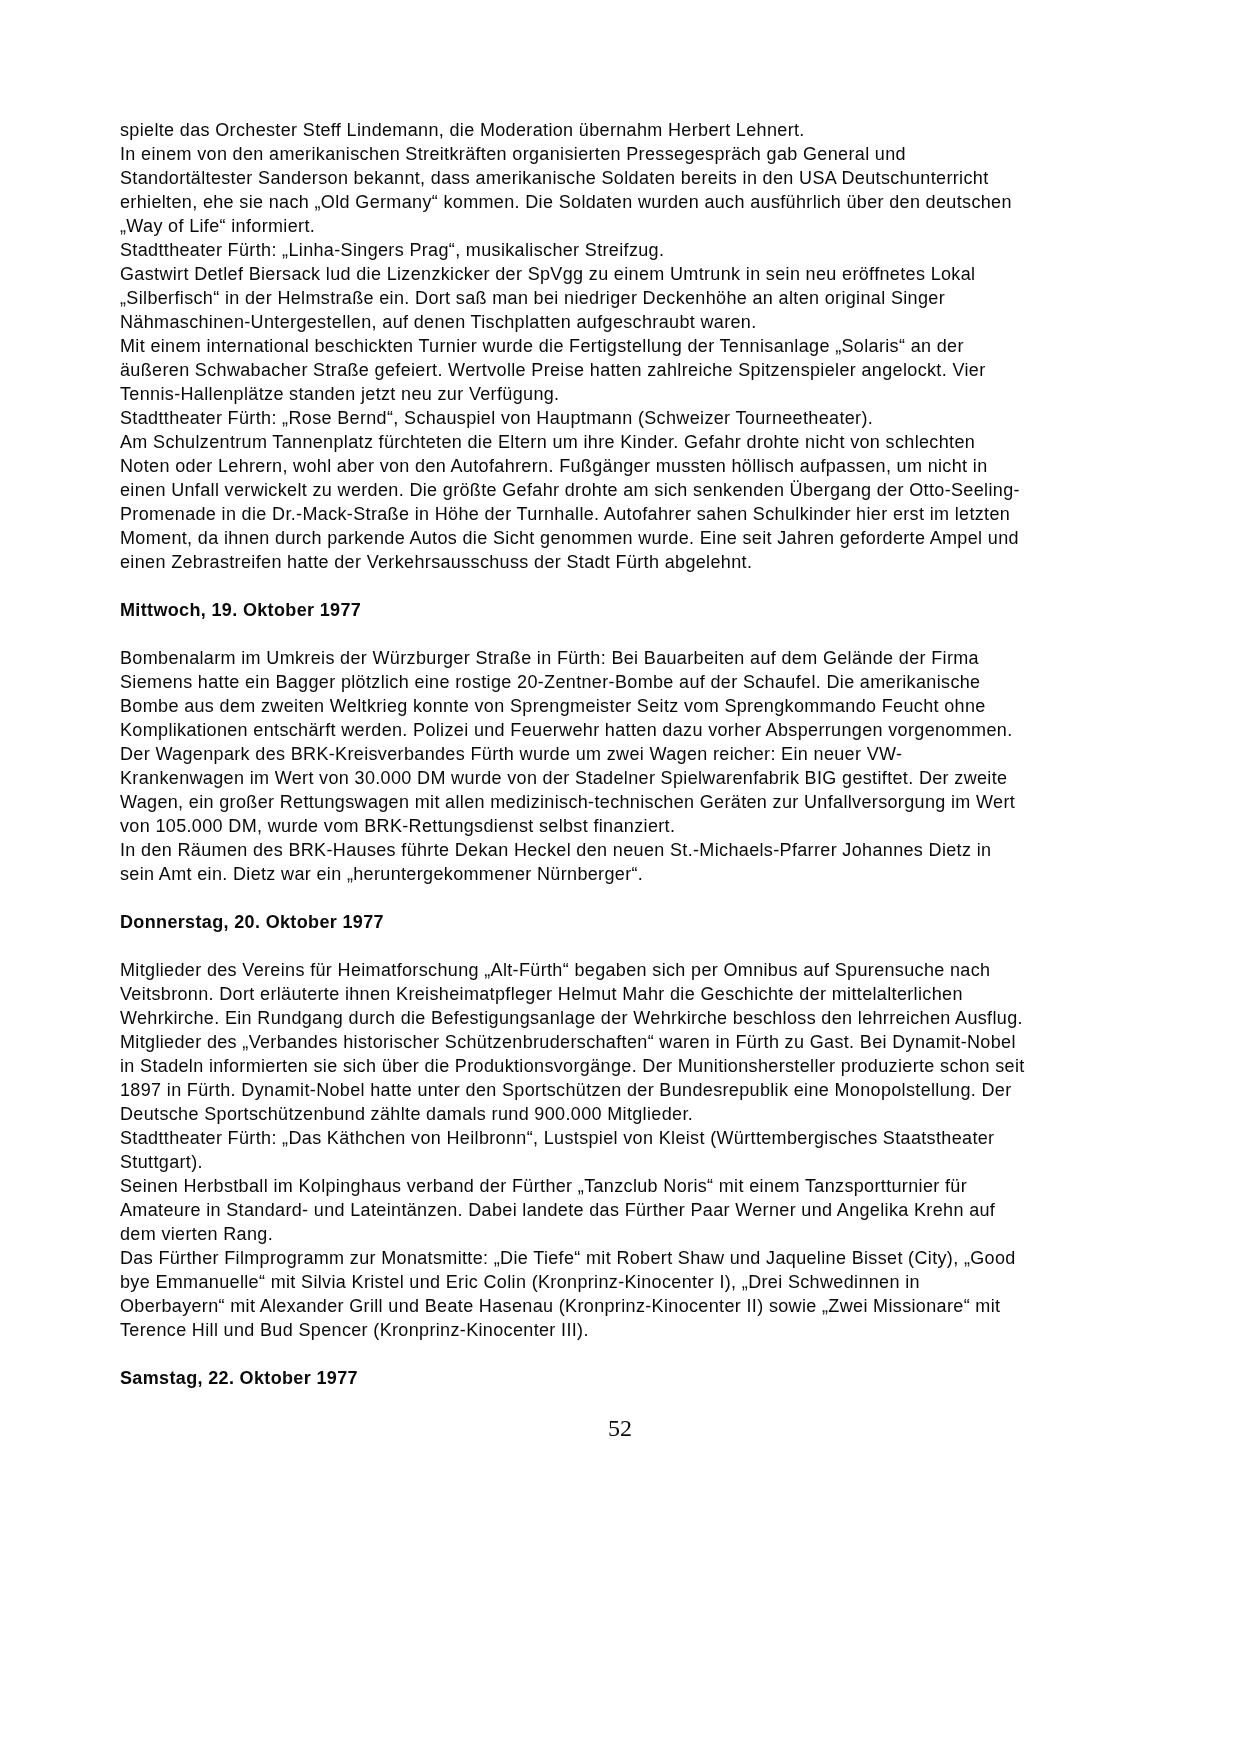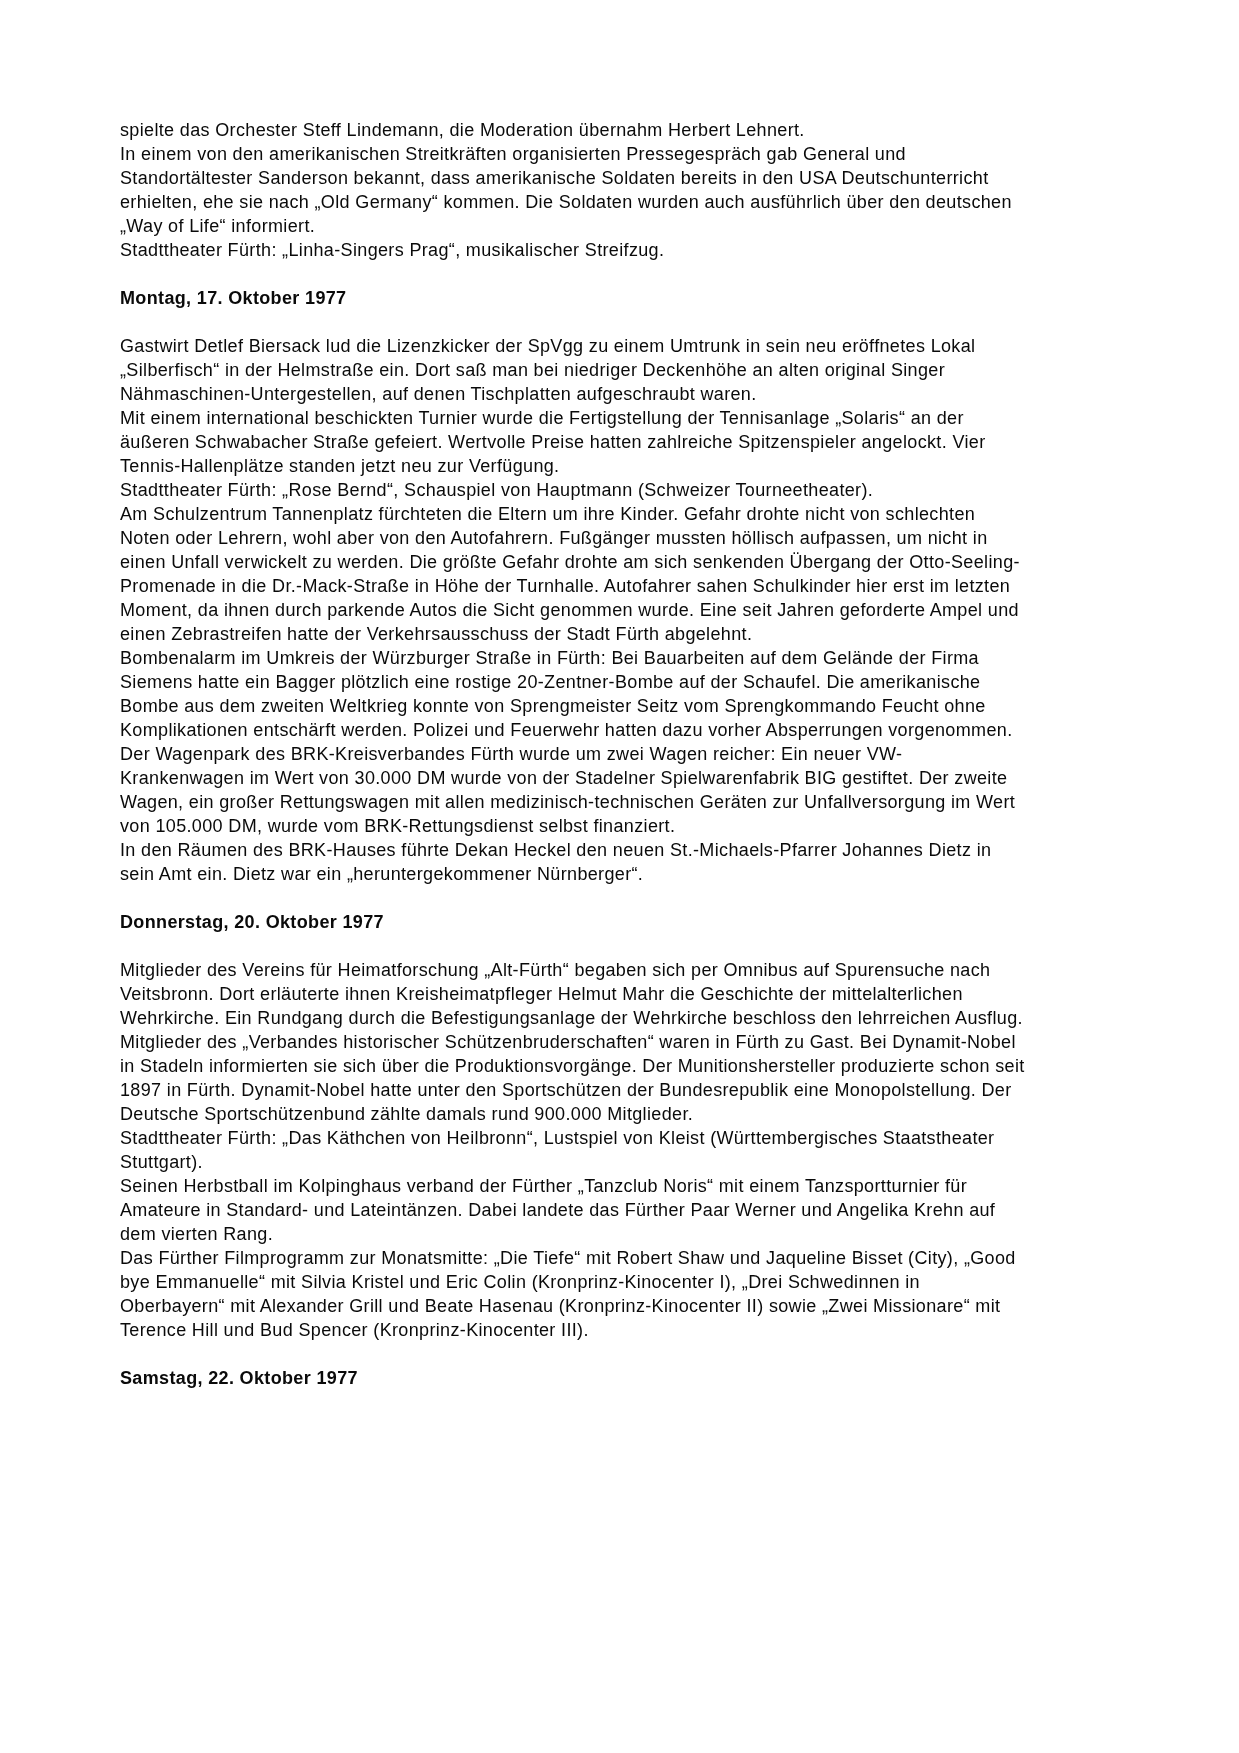--- a/index.html
+++ b/index.html
@@ -41,34 +41,34 @@
 
 <div class="page">
   <div class="body-text">spielte das Orchester Steff Lindemann, die Moderation übernahm Herbert Lehnert.
 In einem von den amerikanischen Streitkräften organisierten Pressegespräch gab General und
 Standortältester Sanderson bekannt, dass amerikanische Soldaten bereits in den USA Deutschunterricht
 erhielten, ehe sie nach „Old Germany“ kommen. Die Soldaten wurden auch ausführlich über den deutschen
 „Way of Life“ informiert.
 Stadttheater Fürth: „Linha-Singers Prag“, musikalischer Streifzug.</div>
 
   <div id="sections">
-      <div class="heading">Montag, 17. Oktober 1977</div>
       <div class="body-text">Gastwirt Detlef Biersack lud die Lizenzkicker der SpVgg zu einem Umtrunk in sein neu eröffnetes Lokal
 „Silberfisch“ in der Helmstraße ein. Dort saß man bei niedriger Deckenhöhe an alten original Singer
 Nähmaschinen-Untergestellen, auf denen Tischplatten aufgeschraubt waren.
 Mit einem international beschickten Turnier wurde die Fertigstellung der Tennisanlage „Solaris“ an der
 äußeren Schwabacher Straße gefeiert. Wertvolle Preise hatten zahlreiche Spitzenspieler angelockt. Vier
 Tennis-Hallenplätze standen jetzt neu zur Verfügung.
 Stadttheater Fürth: „Rose Bernd“, Schauspiel von Hauptmann (Schweizer Tourneetheater).</div>
       <div class="body-text">Am Schulzentrum Tannenplatz fürchteten die Eltern um ihre Kinder. Gefahr drohte nicht von schlechten
 Noten oder Lehrern, wohl aber von den Autofahrern. Fußgänger mussten höllisch aufpassen, um nicht in
 einen Unfall verwickelt zu werden. Die größte Gefahr drohte am sich senkenden Übergang der Otto-Seeling-
 Promenade in die Dr.-Mack-Straße in Höhe der Turnhalle. Autofahrer sahen Schulkinder hier erst im letzten
 Moment, da ihnen durch parkende Autos die Sicht genommen wurde. Eine seit Jahren geforderte Ampel und
 einen Zebrastreifen hatte der Verkehrsausschuss der Stadt Fürth abgelehnt.</div>
+      <div class="heading">Mittwoch, 19. Oktober 1977</div>
       <div class="body-text">Bombenalarm im Umkreis der Würzburger Straße in Fürth: Bei Bauarbeiten auf dem Gelände der Firma
 Siemens hatte ein Bagger plötzlich eine rostige 20-Zentner-Bombe auf der Schaufel. Die amerikanische
 Bombe aus dem zweiten Weltkrieg konnte von Sprengmeister Seitz vom Sprengkommando Feucht ohne
 Komplikationen entschärft werden. Polizei und Feuerwehr hatten dazu vorher Absperrungen vorgenommen.
 Der Wagenpark des BRK-Kreisverbandes Fürth wurde um zwei Wagen reicher: Ein neuer VW-
 Krankenwagen im Wert von 30.000 DM wurde von der Stadelner Spielwarenfabrik BIG gestiftet. Der zweite
 Wagen, ein großer Rettungswagen mit allen medizinisch-technischen Geräten zur Unfallversorgung im Wert
 von 105.000 DM, wurde vom BRK-Rettungsdienst selbst finanziert.
 In den Räumen des BRK-Hauses führte Dekan Heckel den neuen St.-Michaels-Pfarrer Johannes Dietz in
 sein Amt ein. Dietz war ein „heruntergekommener Nürnberger“.</div>
@@ -85,13 +85,14 @@
       <div class="body-text">Seinen Herbstball im Kolpinghaus verband der Fürther „Tanzclub Noris“ mit einem Tanzsportturnier für
 Amateure in Standard- und Lateintänzen. Dabei landete das Fürther Paar Werner und Angelika Krehn auf
 dem vierten Rang.
 Das Fürther Filmprogramm zur Monatsmitte: „Die Tiefe“ mit Robert Shaw und Jaqueline Bisset (City), „Good
 bye Emmanuelle“ mit Silvia Kristel und Eric Colin (Kronprinz-Kinocenter I), „Drei Schwedinnen in
 Oberbayern“ mit Alexander Grill und Beate Hasenau (Kronprinz-Kinocenter II) sowie „Zwei Missionare“ mit
 Terence Hill und Bud Spencer (Kronprinz-Kinocenter III).</div>
       <div class="heading">Samstag, 22. Oktober 1977</div>
     </div>
 
+  <div class="footer">52</div>
 </div>
 
 </body></html>

